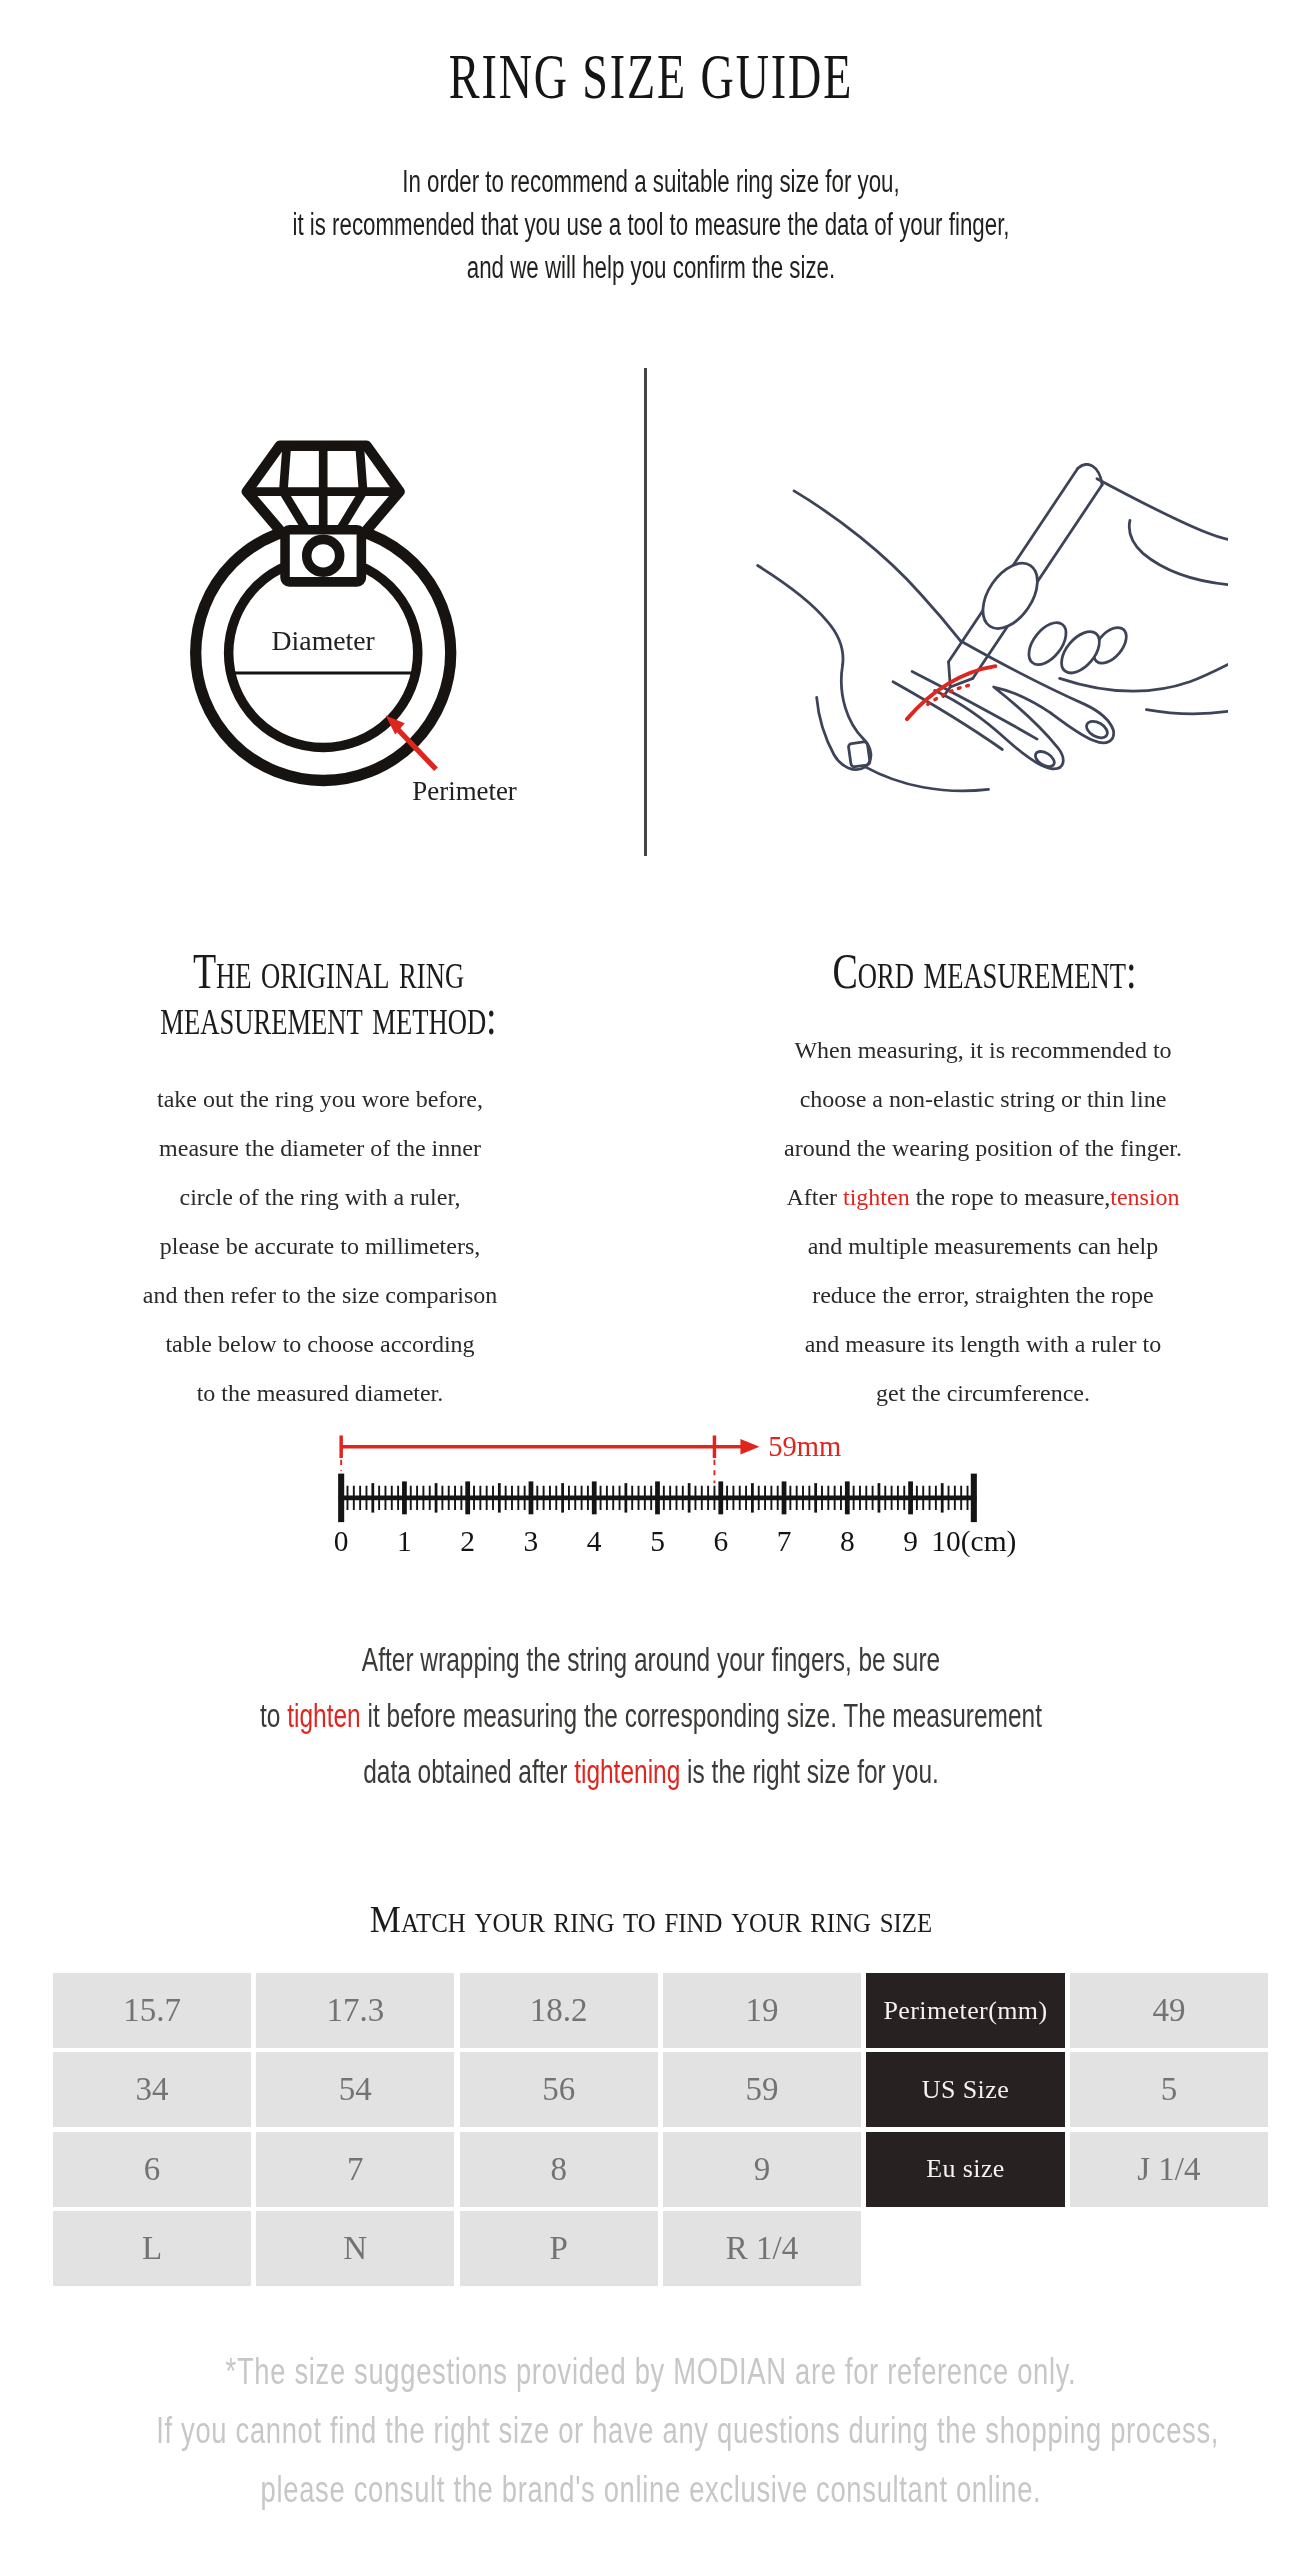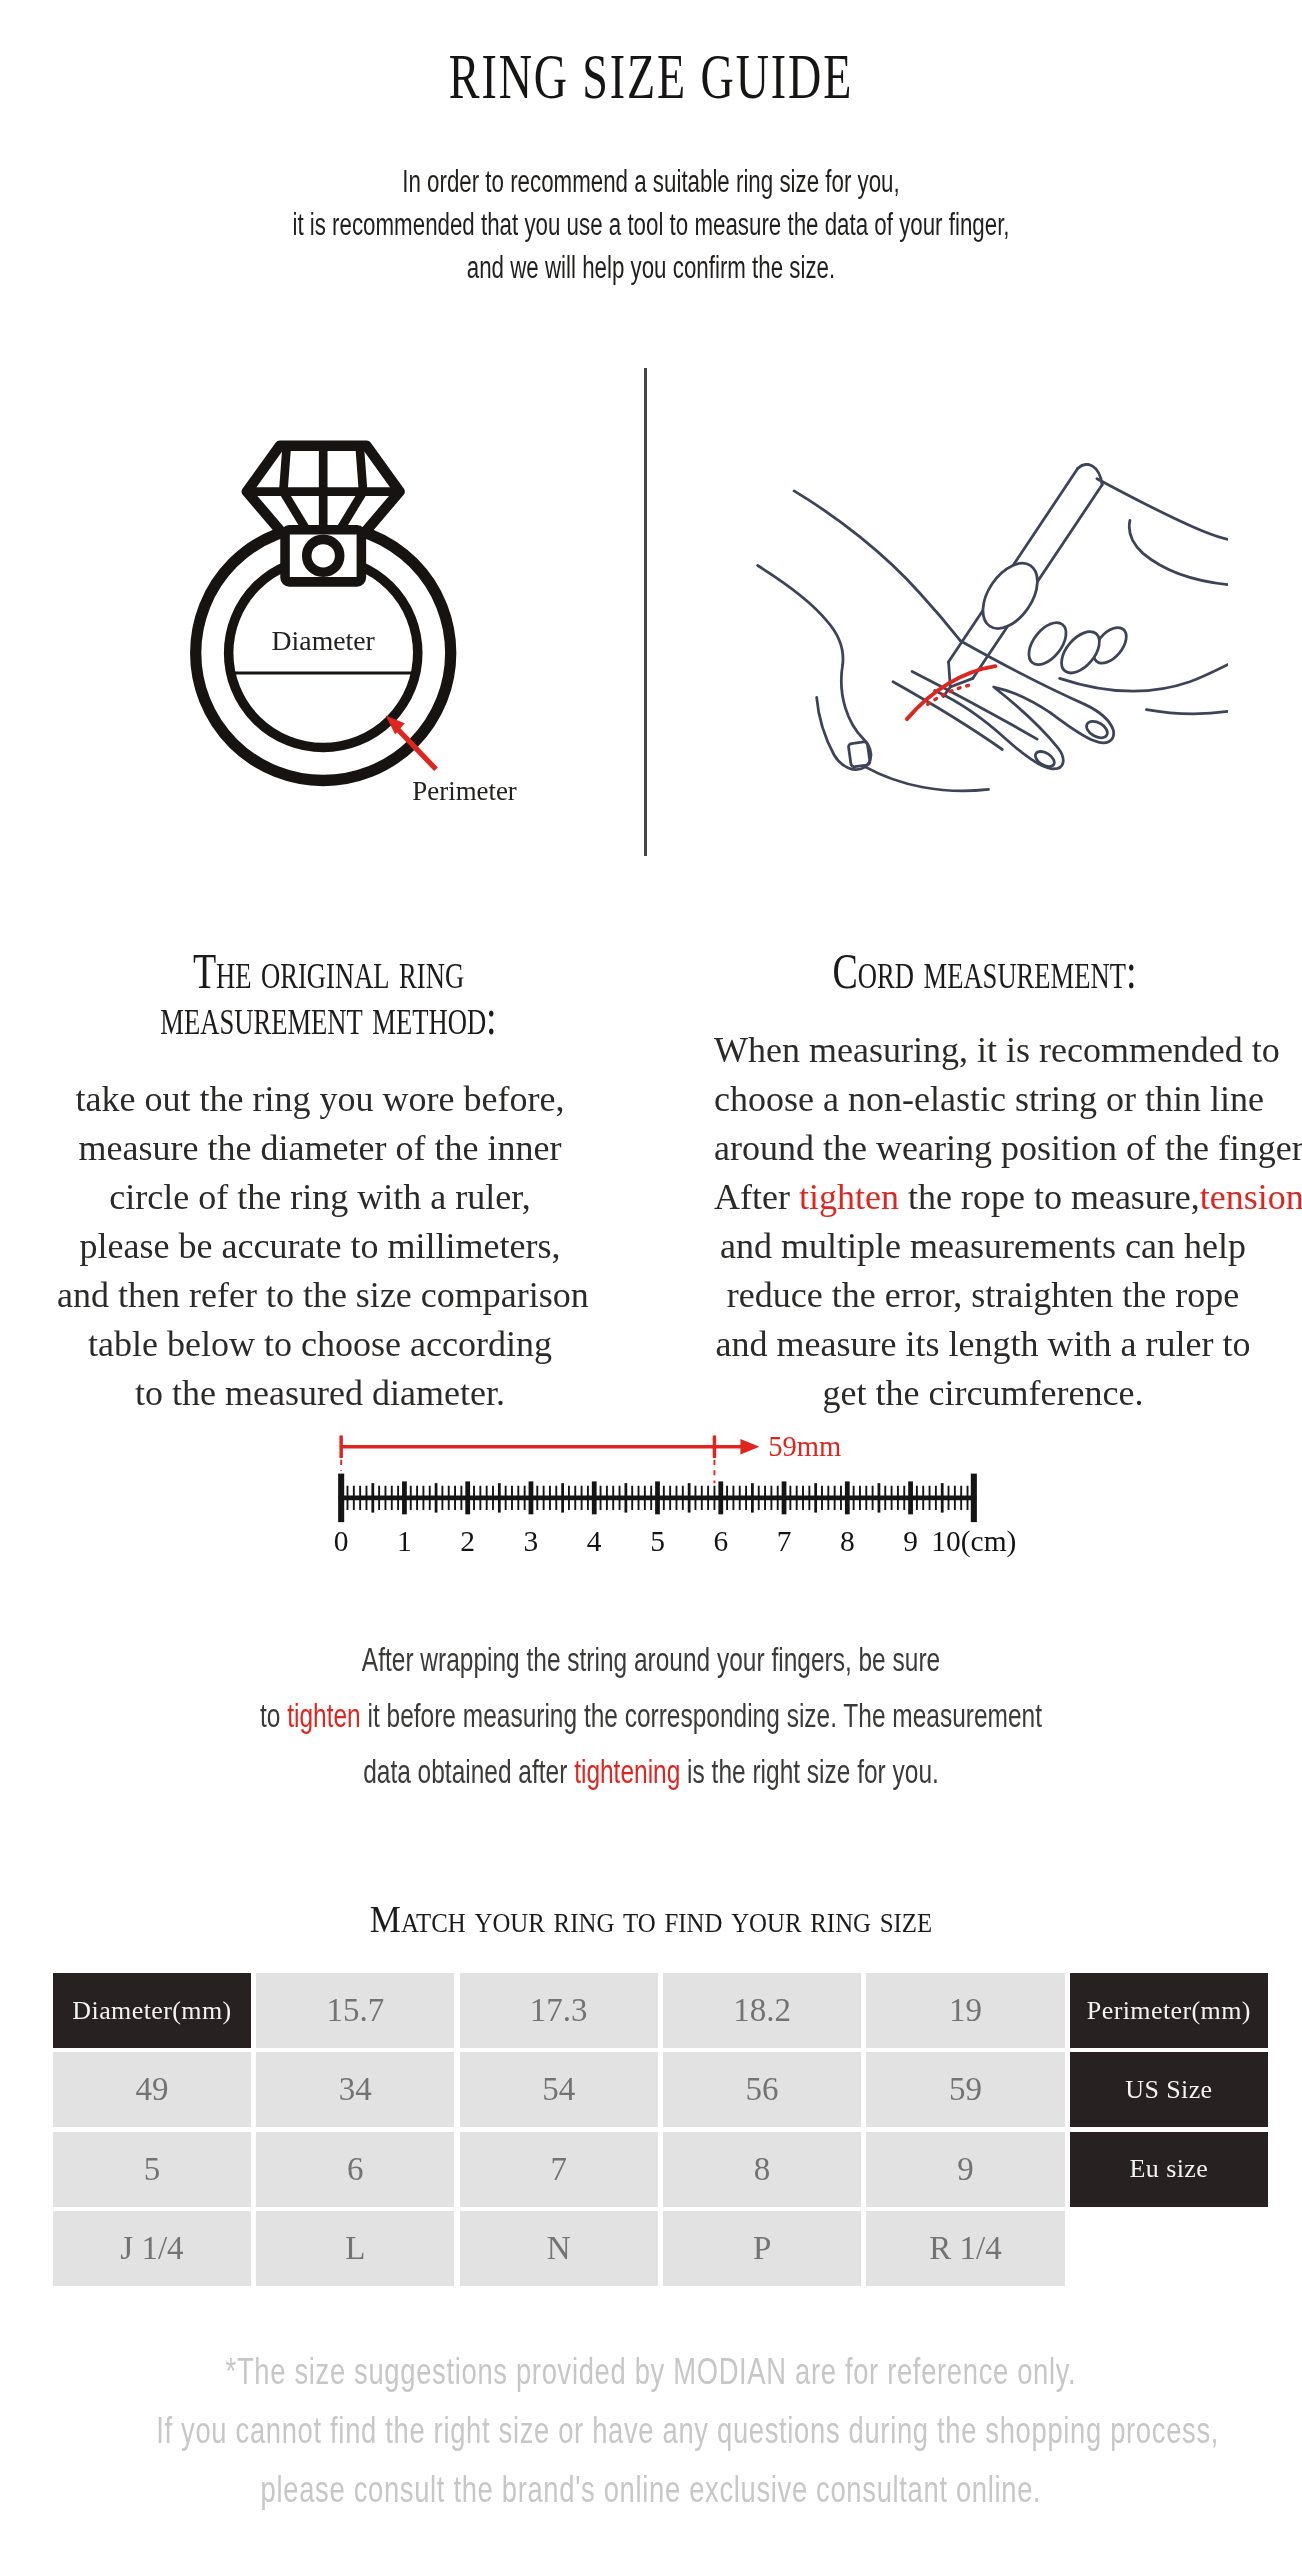--- a/index.html
+++ b/index.html
@@ -38,21 +38,21 @@
   
   .sc{
     font-variant:small-caps;font-weight:400;color:#1d1b1a;
     transform:scaleX(.76);transform-origin:center;white-space:nowrap;
   }
   .method-heading{top:948px;left:68px;width:521px;text-align:center;font-size:50px;line-height:46px;}
   .cord-heading{top:948px;left:719px;width:531px;text-align:center;font-size:50px;line-height:46px;}
   .match-heading{top:1897px;left:0;right:0;text-align:center;font-size:38px;transform:scaleX(.92);}
 
   
-  .body-col{font-size:36px;line-height:49px;text-align:center;color:var(--body-ink);}
+  .body-col{font-size:24px;line-height:49px;text-align:center;color:var(--body-ink);}
   .body-left{top:1075px;left:57px;width:526px;}
   .body-right{top:1026px;left:714px;width:538px;}
 
   .divider{left:644px;top:368px;width:2.6px;height:488px;background:var(--divider);}
 
   
   .svg-serif{font-family:"Liberation Serif",serif;fill:#23211f;}
   .ruler-num{font-family:"Liberation Serif",serif;font-size:34px;fill:#141414;}
   .rl{stroke:var(--red);stroke-width:4;}
   .rd{stroke:var(--red);stroke-width:2.2;stroke-dasharray:6 6;}
@@ -315,21 +315,20 @@
 
   <div class="abs centered condensed note">
       <div class="ln"><span>After wrapping the string around your fingers, be sure</span></div>
       <div class="ln"><span>to </span><span class="red">tighten</span><span> it before measuring the corresponding size. The measurement</span></div>
       <div class="ln"><span>data obtained after </span><span class="red">tightening</span><span> is the right size for you.</span></div>
     </div>
 
   <div class="abs sc match-heading"><span>Match your ring to find your ring size</span></div>
 
   <div class="abs size-table" id="size-table">
-      <div class="tl">Diameter(mm)</div>
       <div class="tc">15.7</div>
       <div class="tc">17.3</div>
       <div class="tc">18.2</div>
       <div class="tc">19</div>
       <div class="tl">Perimeter(mm)</div>
       <div class="tc">49</div>
       <div class="tc">34</div>
       <div class="tc">54</div>
       <div class="tc">56</div>
       <div class="tc">59</div>

